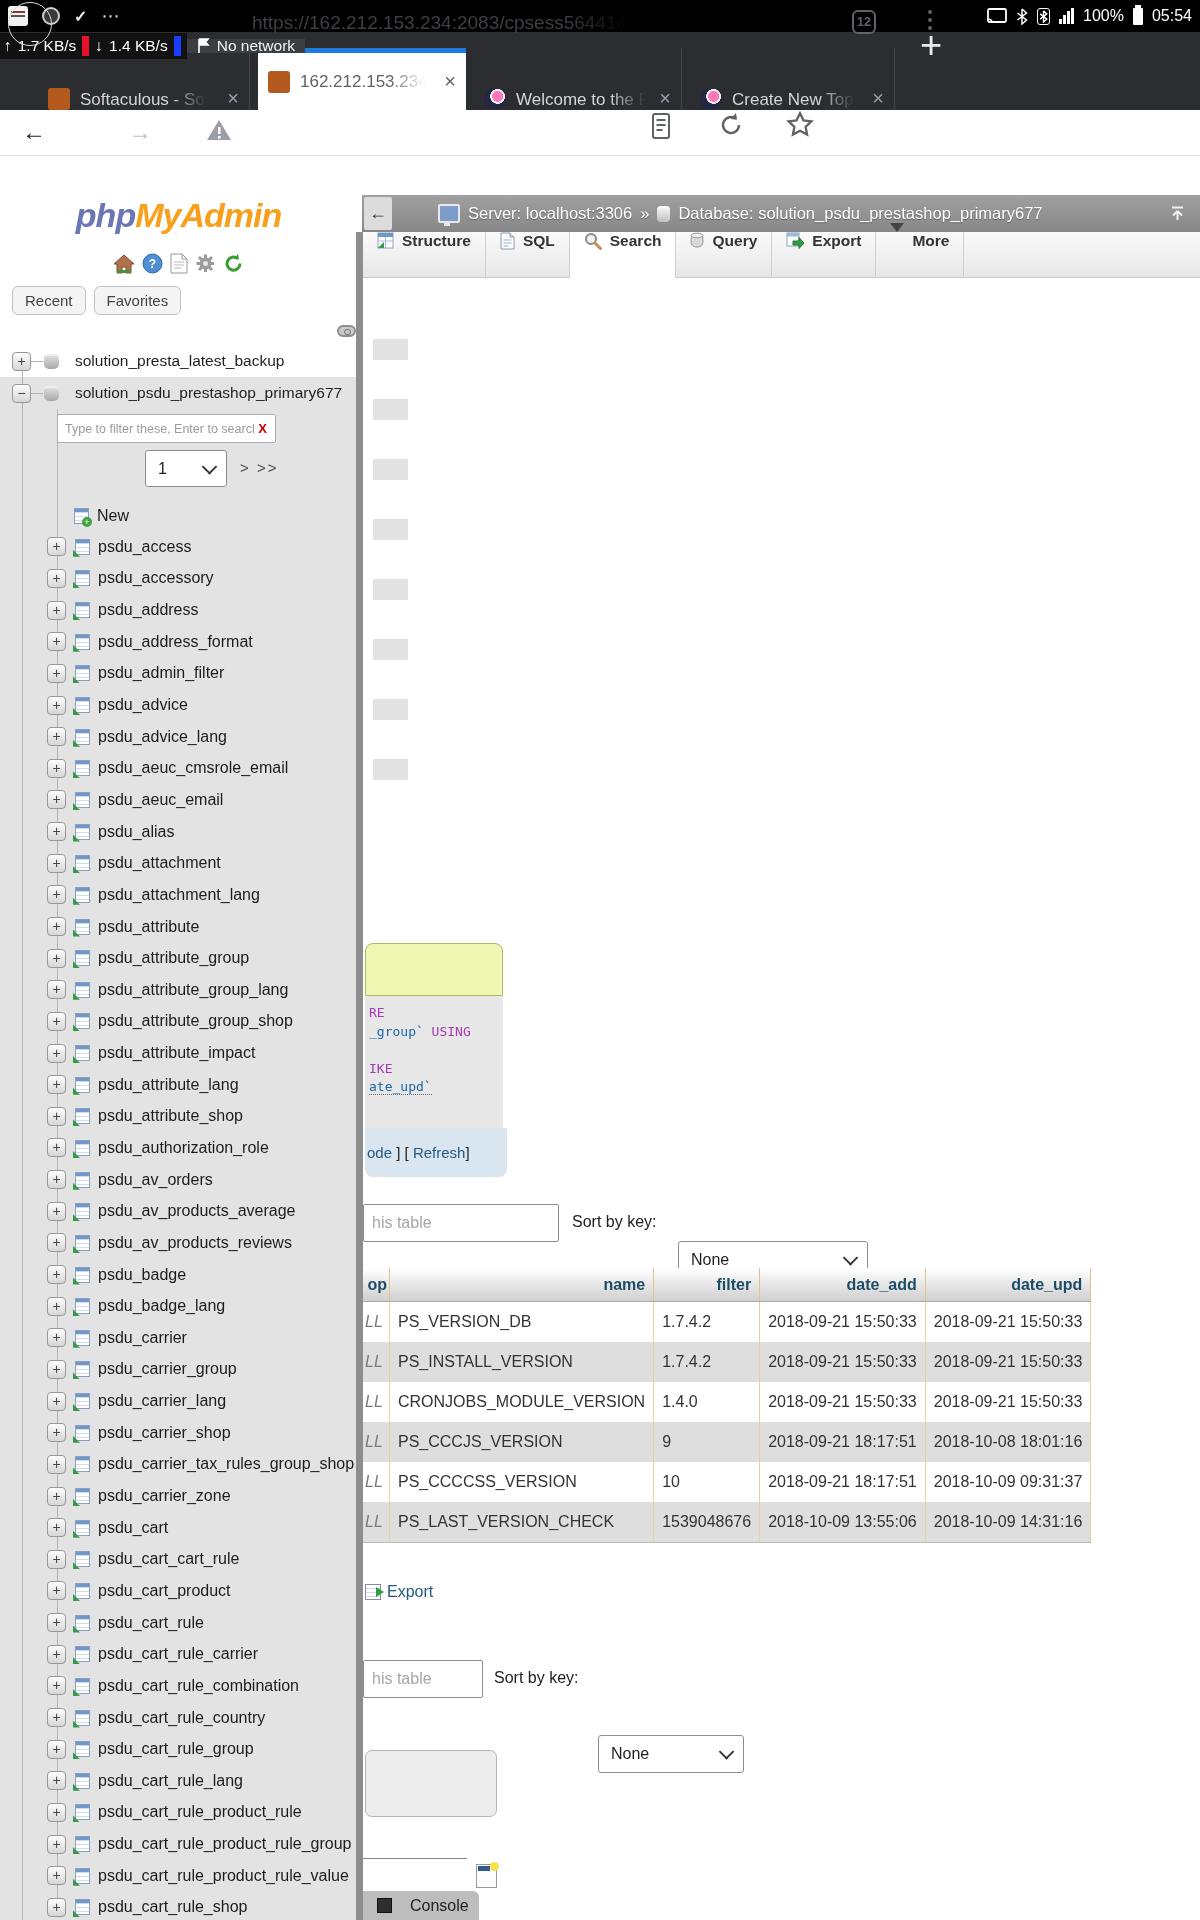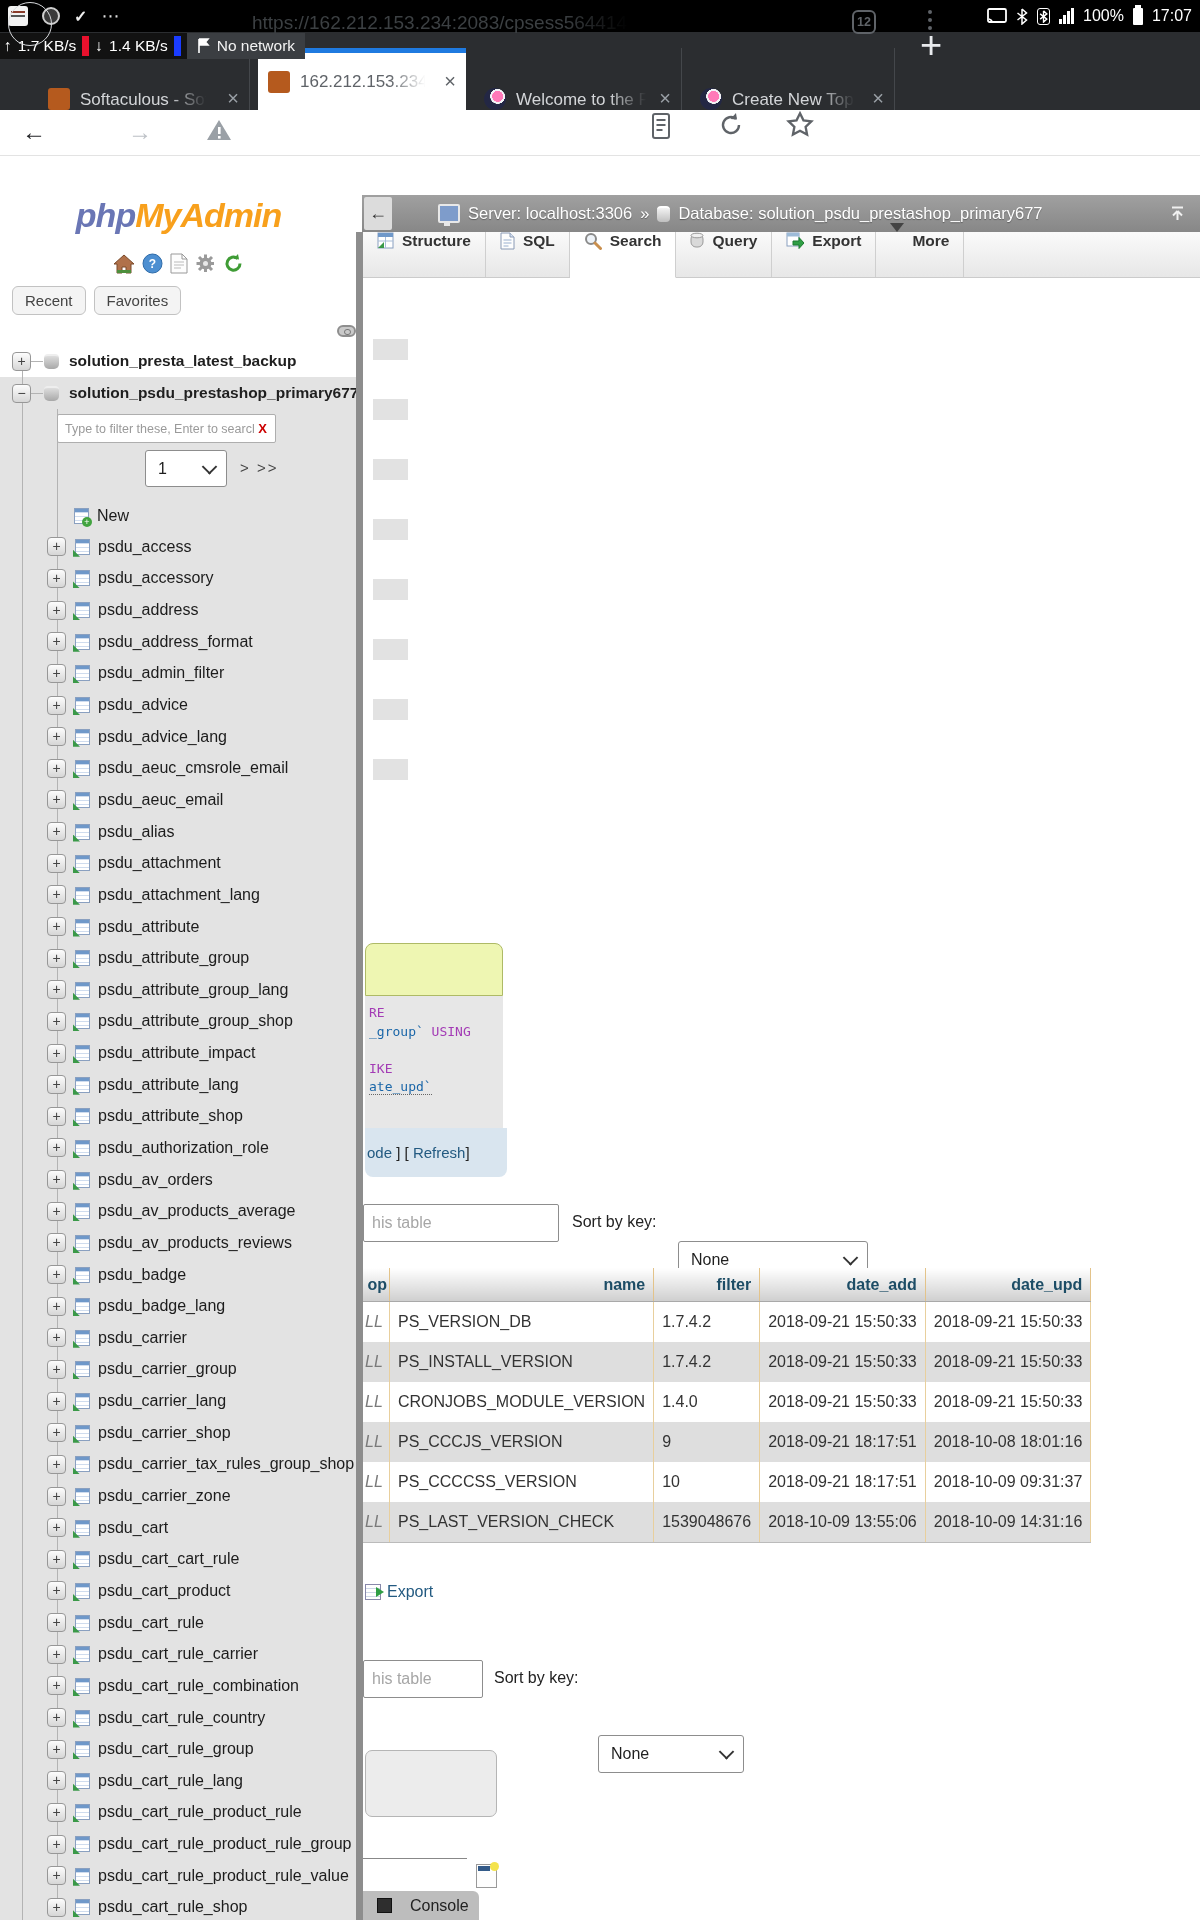--- a/index.html
+++ b/index.html
@@ -42,21 +42,21 @@
   .btab.active{background:#fff;border-radius:0;border-top:5px solid #1f7ae0;}
   .btab.active .tlabel{color:#5f6368;}
   .btab.active .tclose{color:#5f6368;}
   #newtab{position:absolute;top:26px;color:#e8eaed;font-size:38px;font-weight:300;line-height:38px;}
 
   
   #speedband{left:0;top:33px;height:26px;display:flex;align-items:center;}
   #speed-main{background:#121212;height:26px;display:flex;align-items:center;color:#fff;
               font-size:15.5px;padding:0 6px 0 4px;gap:6px;}
   .blkbar{width:7px;height:20px;display:inline-block;}
-  #nonet{background:#3b3e42;height:26px;display:flex;align-items:center;color:#f3f3f3;
+  #nonet{background:#3b3e42;height:14px;display:flex;align-items:center;color:#f3f3f3;
          font-size:15.5px;padding:0 10px;gap:6px;}
 
   
   #addressbar{left:0;top:110px;width:1200px;height:45px;background:#fff;border-bottom:1px solid #e3e3e3;}
   #back-ring{left:8px;top:2px;width:44px;height:44px;border:1.5px solid #d7d9dc;border-radius:50%;box-sizing:border-box;}
   .nav-glyph{font-size:24px;color:#202124;}
   #url-wrap{left:252px;top:9px;width:380px;height:28px;overflow:hidden;white-space:nowrap;
      font-size:19px;color:#3c4043;line-height:28px;
      -webkit-mask-image:linear-gradient(90deg,#000 82%,transparent 99%);
      mask-image:linear-gradient(90deg,#000 82%,transparent 99%);}
@@ -77,21 +77,21 @@
      display:flex;align-items:center;padding:0 12px;font-size:15px;color:#444;}
   #chain-icon{left:337px;top:325px;width:19px;height:12px;border:2px solid #8e8e8e;border-radius:7px;
      box-sizing:border-box;background:#c9c9c9;}
   #chain-icon::before{content:"";position:absolute;left:5px;top:2px;width:5px;height:4px;border:1.5px solid #777;border-radius:3px;}
 
   .dbrow{left:0;width:357px;height:32px;display:flex;align-items:center;overflow:hidden;}
   .exp{width:19px;height:19px;border:1px solid #979797;border-radius:4px;background:linear-gradient(#fdfdfd,#d6d6d6);
        font-size:14px;line-height:17px;text-align:center;color:#444;box-sizing:border-box;flex:0 0 auto;}
   .dbicon{width:15px;height:15px;border-radius:4px 4px 5px 5px;background:linear-gradient(#ddd,#a8a8a8);
        border-top:2px solid #eee;box-sizing:border-box;flex:0 0 auto;}
-  .dbrow .dblabel{font-size:15.5px;color:#1f1f1f;white-space:nowrap;margin-left:10px;font-weight:bold;}
+  .dbrow .dblabel{font-size:15.5px;color:#1f1f1f;white-space:nowrap;margin-left:16px;}
   .guide-v{background:#b3b3b3;width:1px;}
   .guide-h{background:#b3b3b3;height:1px;}
 
   #tree-filter{left:57px;top:414px;width:219px;height:29px;background:#fff;border:1px solid #aeaeae;border-radius:2px;
      box-sizing:border-box;display:flex;align-items:center;}
   #tree-filter input{border:0;outline:0;flex:1;font-size:12.5px;color:#333;padding:0 4px 0 7px;font-family:inherit;background:transparent;}
   #tree-filter input::placeholder{color:#9a9a9a;}
   #tree-filter .fx{color:#c00;font-weight:bold;font-size:13px;padding-right:8px;}
   #tree-pager-sel{left:145px;top:450px;width:82px;height:37px;}
   #pager-links{left:240px;top:459px;font-size:15px;color:#444;letter-spacing:2px;}
@@ -206,21 +206,21 @@
         </svg>
     </span>
     <span class="sig">
       <b style="height:5px"></b>
         <b style="height:9px"></b>
         <b style="height:13px"></b>
         <b style="height:16px"></b>
     </span>
     <span class="sb-text">100%</span>
     <span class="batt"></span>
-    <span class="sb-text">17:07</span>
+    <span class="sb-text">05:54</span>
   </div>
 </div>
 
 <div class="abs" id="tabstrip">
     <div class="btab dark" style="left: 38px; width: 212px;">
       <span class="fav fav-sq"></span>
       <span class="tlabel">Softaculous - Sof</span>
       <span class="tclose">×</span>
     </div>
     <div class="btab active" style="left: 258px; width: 208px;">

